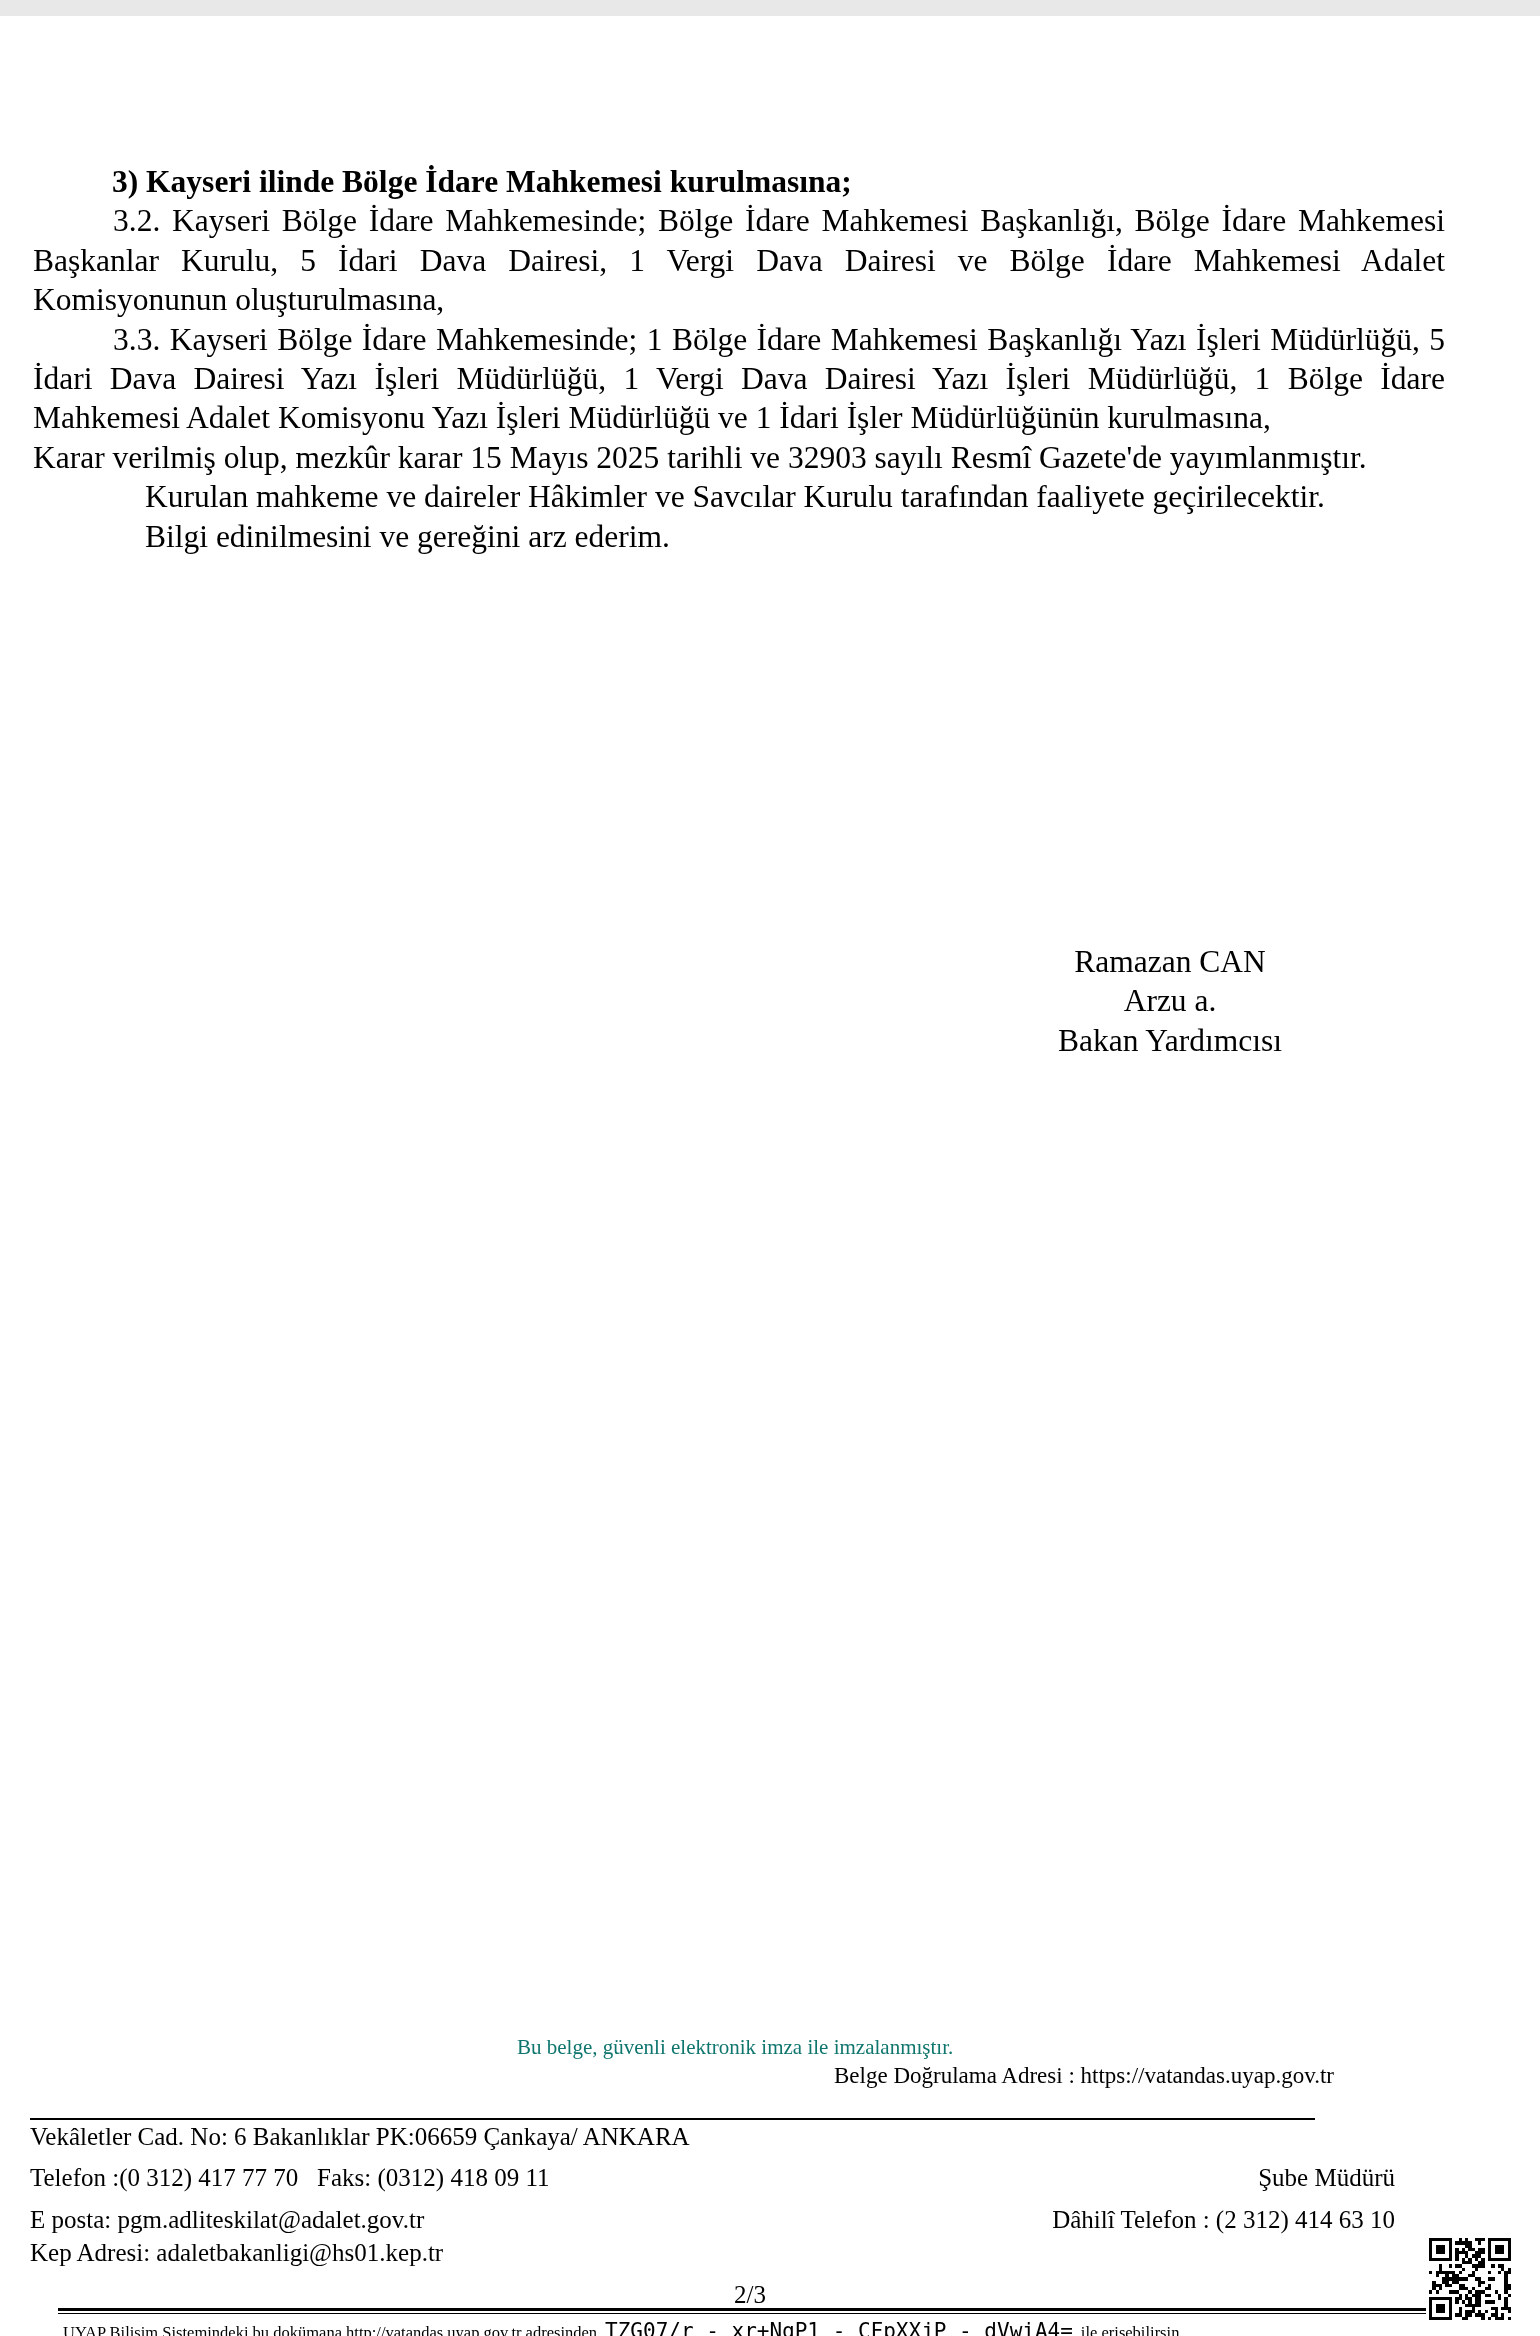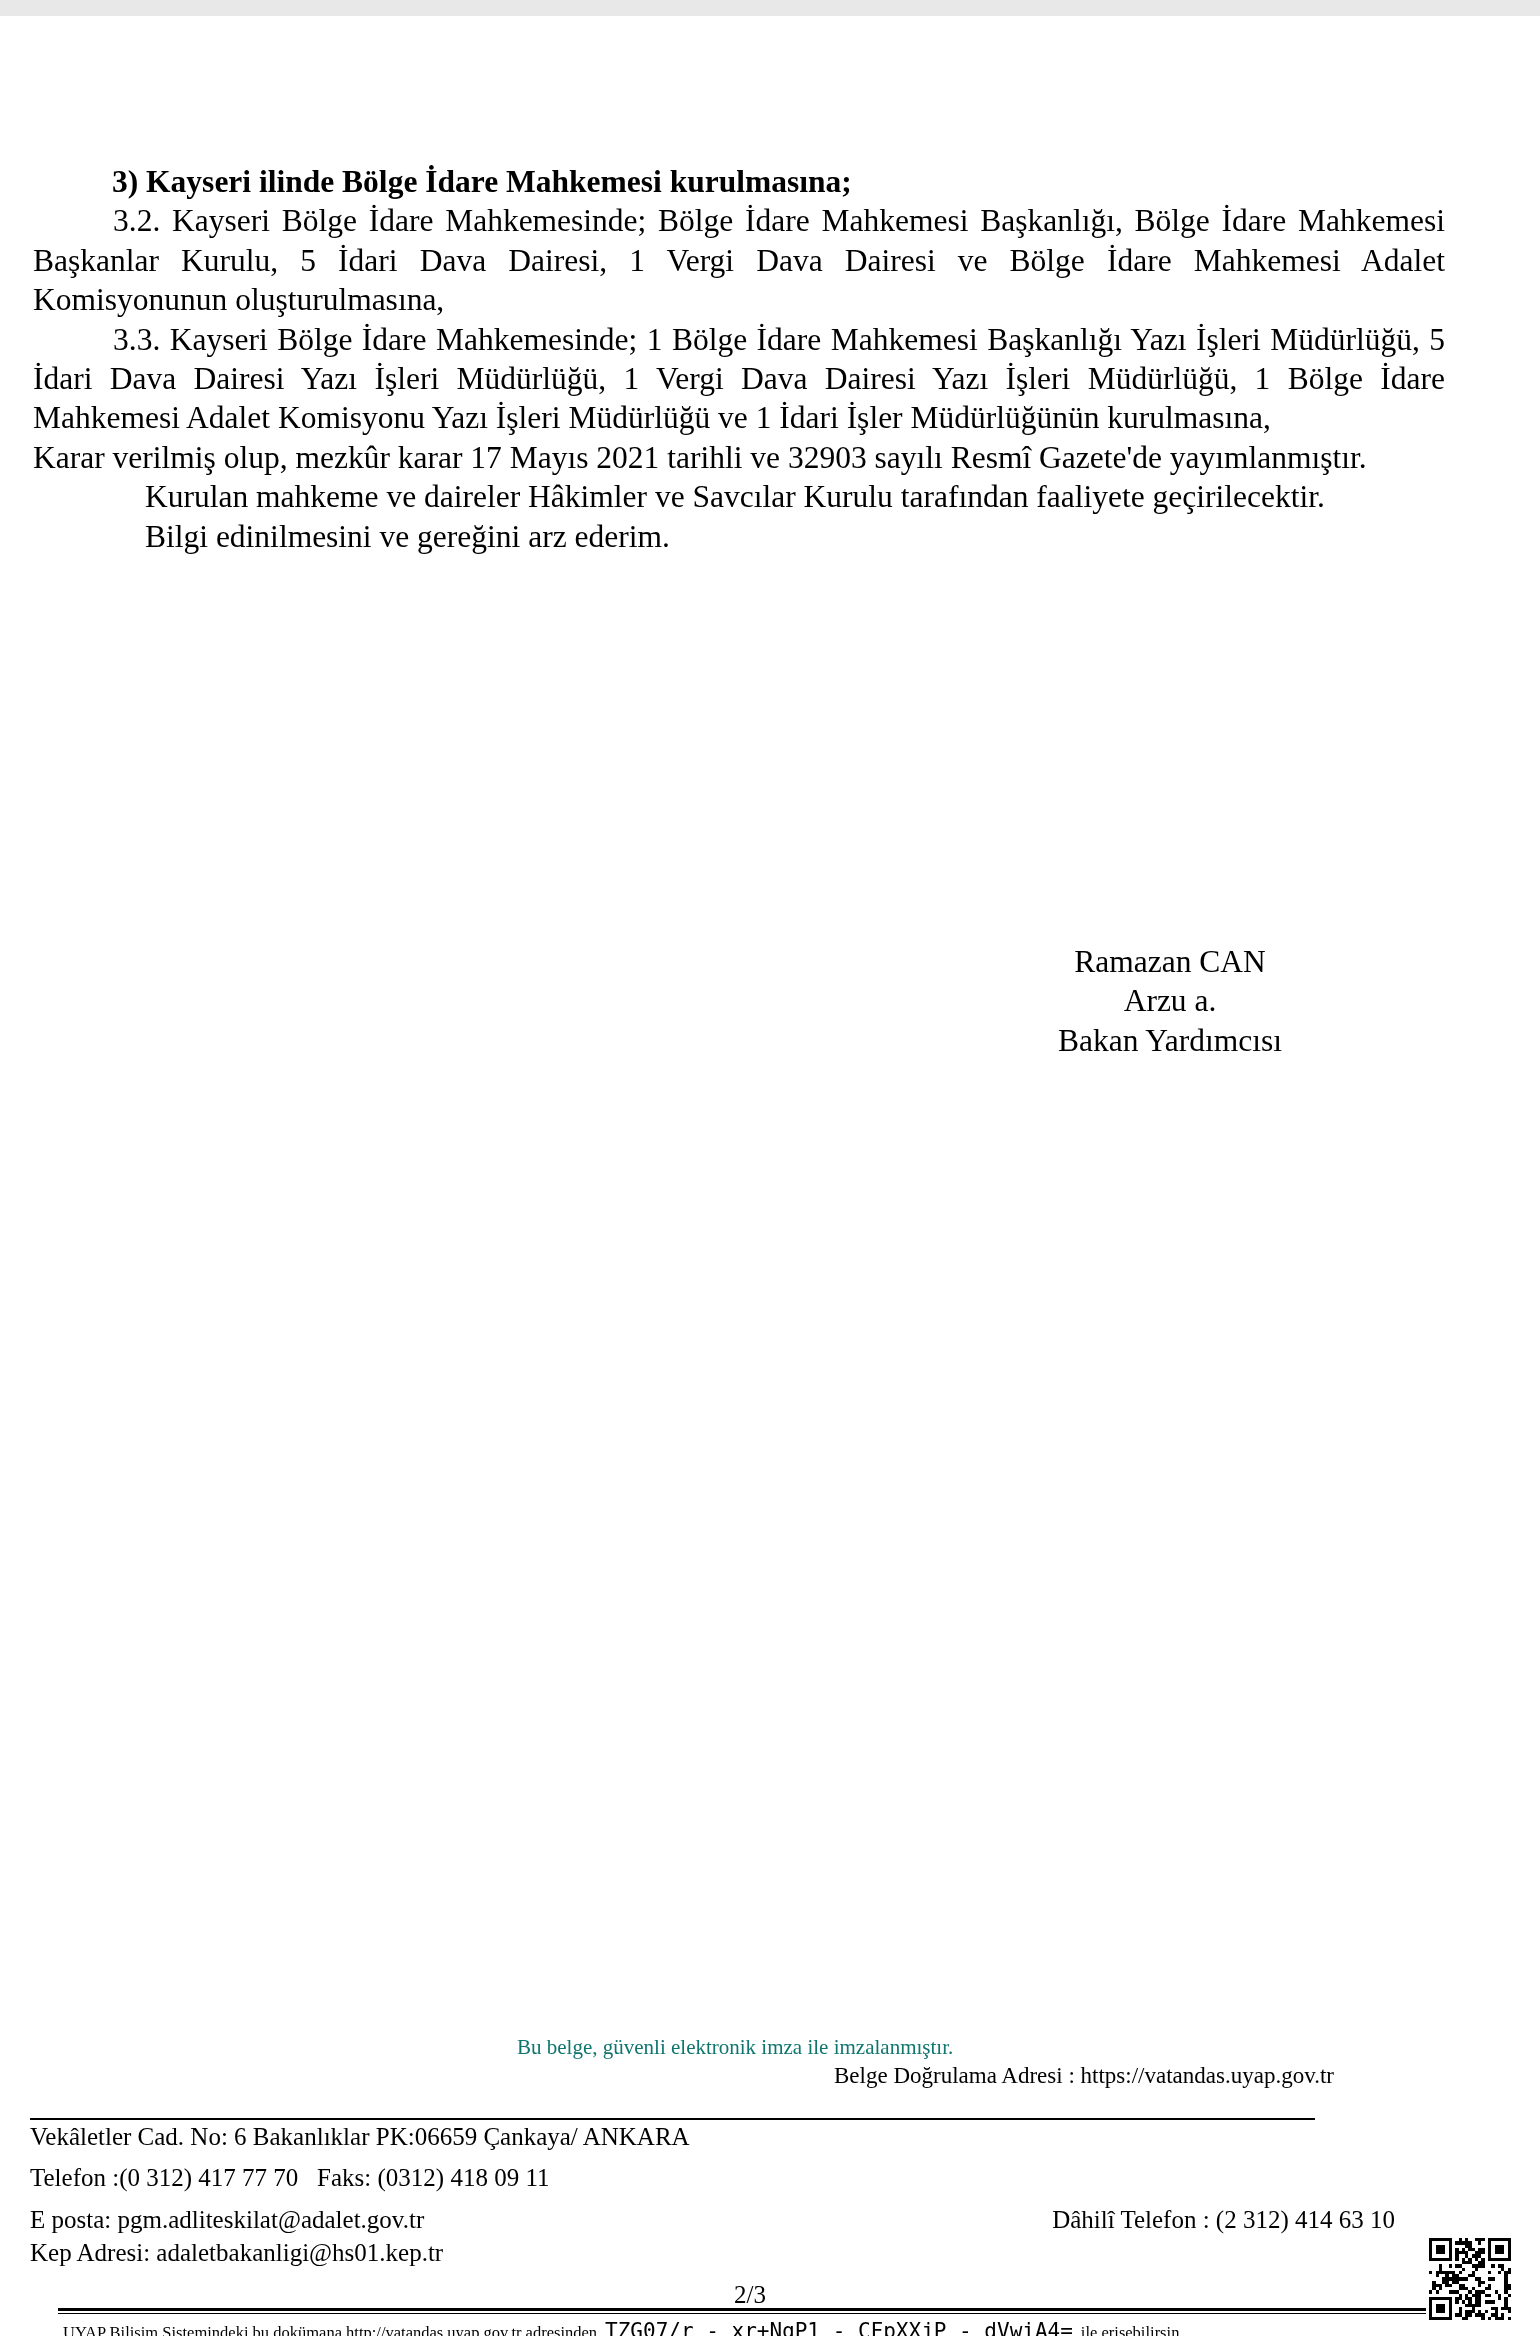--- a/index.html
+++ b/index.html
@@ -124,41 +124,42 @@
 </style>
 </head>
 <body>
 
 <div class="page">
 
   <div class="body-text">
     <p class="p-head">3) Kayseri ilinde Bölge İdare Mahkemesi kurulmasına;</p>
     <p class="p-body">3.2. Kayseri Bölge İdare Mahkemesinde; Bölge İdare Mahkemesi Başkanlığı, Bölge İdare Mahkemesi Başkanlar Kurulu, 5 İdari Dava Dairesi, 1 Vergi Dava Dairesi ve Bölge İdare Mahkemesi Adalet Komisyonunun oluşturulmasına,</p>
     <p class="p-body">3.3. Kayseri Bölge İdare Mahkemesinde; 1 Bölge İdare Mahkemesi Başkanlığı Yazı İşleri Müdürlüğü, 5 İdari Dava Dairesi Yazı İşleri Müdürlüğü, 1 Vergi Dava Dairesi Yazı İşleri Müdürlüğü, 1 Bölge İdare Mahkemesi Adalet Komisyonu Yazı İşleri Müdürlüğü ve 1 İdari İşler Müdürlüğünün kurulmasına,</p>
-    <p class="p-flush">Karar verilmiş olup, mezkûr karar 17 Mayıs 2021 tarihli ve 32903 sayılı Resmî Gazete'de yayımlanmıştır.</p>
+    <p class="p-flush">Karar verilmiş olup, mezkûr karar 15 Mayıs 2025 tarihli ve 32903 sayılı Resmî Gazete'de yayımlanmıştır.</p>
     <p class="p-deep">Kurulan mahkeme ve daireler Hâkimler ve Savcılar Kurulu tarafından faaliyete geçirilecektir.</p>
     <p class="p-deep">Bilgi edinilmesini ve gereğini arz ederim.</p>
   </div>
 
   <div class="signature">
     <div>Ramazan CAN</div>
     <div>Arzu a.</div>
     <div>Bakan Yardımcısı</div>
   </div>
 
   <div class="esign-notice">Bu belge, güvenli elektronik imza ile imzalanmıştır.</div>
   <div class="verify-line">Belge Doğrulama Adresi : https://vatandas.uyap.gov.tr</div>
 
   <div class="rule-thin"></div>
 
   <div class="f-row f-left f-r1">Vekâletler Cad. No: 6 Bakanlıklar PK:06659 Çankaya/ ANKARA</div>
   <div class="f-row f-left f-r2">Telefon :(0 312) 417 77 70   Faks: (0312) 418 09 11</div>
   <div class="f-row f-left f-r3">E posta: pgm.adliteskilat@adalet.gov.tr</div>
   <div class="f-row f-left f-r4">Kep Adresi: adaletbakanligi@hs01.kep.tr</div>
 
+  <div class="f-row f-right f-r2">Şube Müdürü</div>
   <div class="f-row f-right f-r3">Dâhilî Telefon : (2 312) 414 63 10</div>
 
   <div class="page-number">2/3</div>
 
   <div class="rule-double">
     <div class="thick"></div>
     <div class="thin"></div>
   </div>
 
   <div class="uyap-line">

